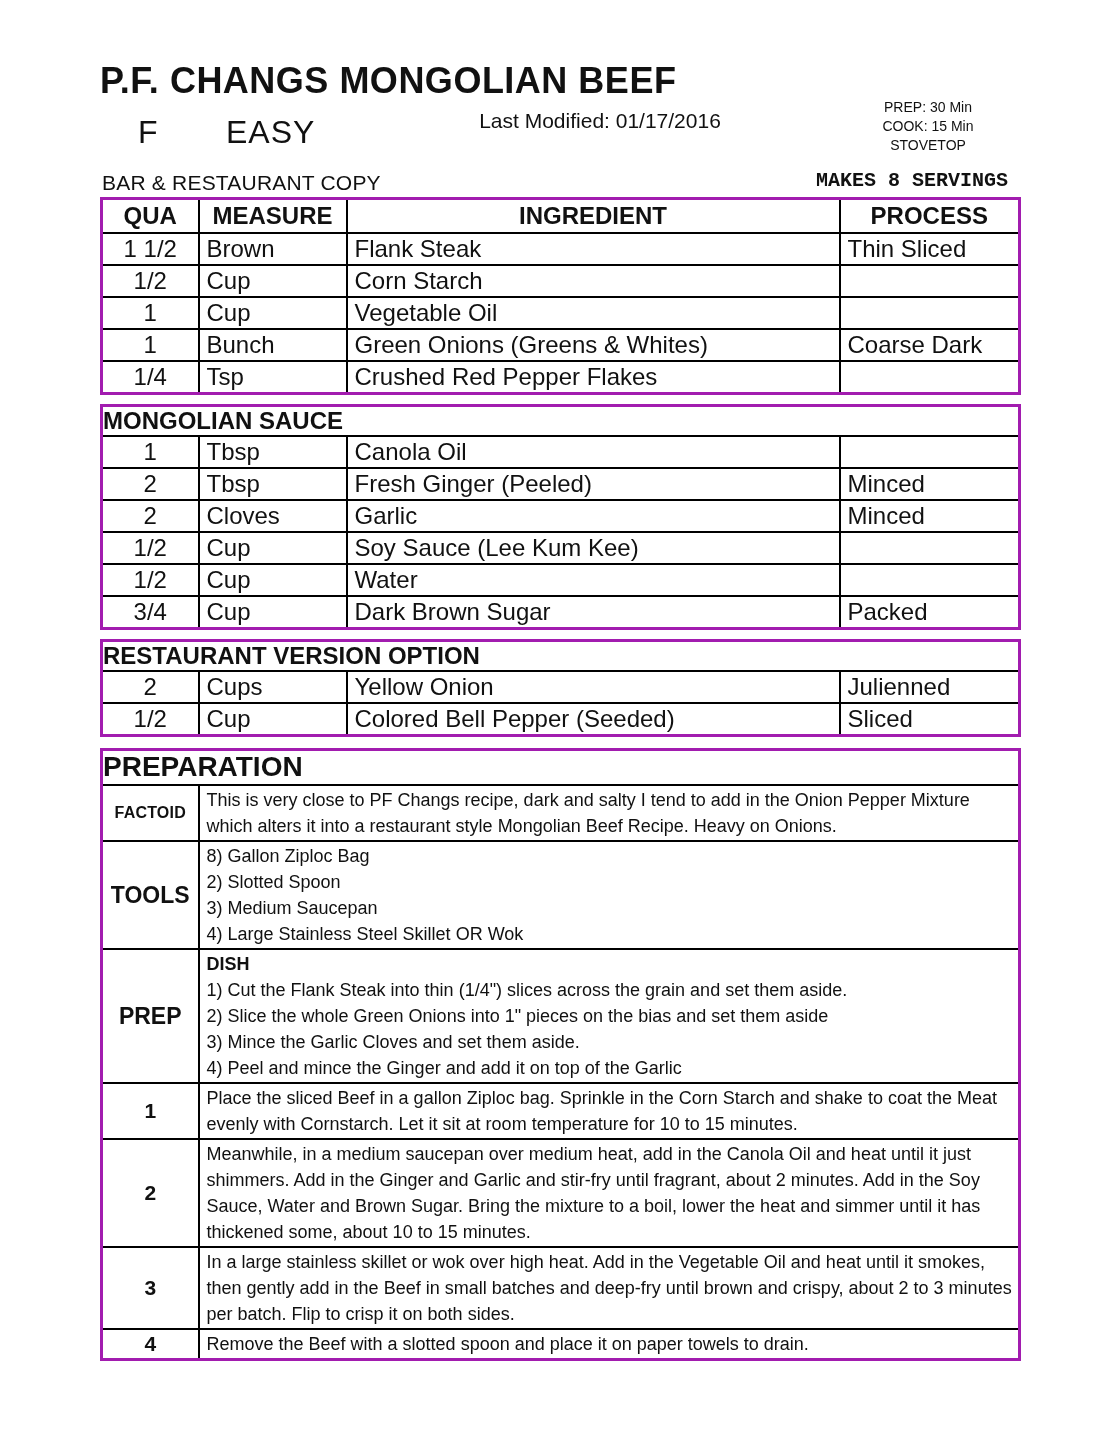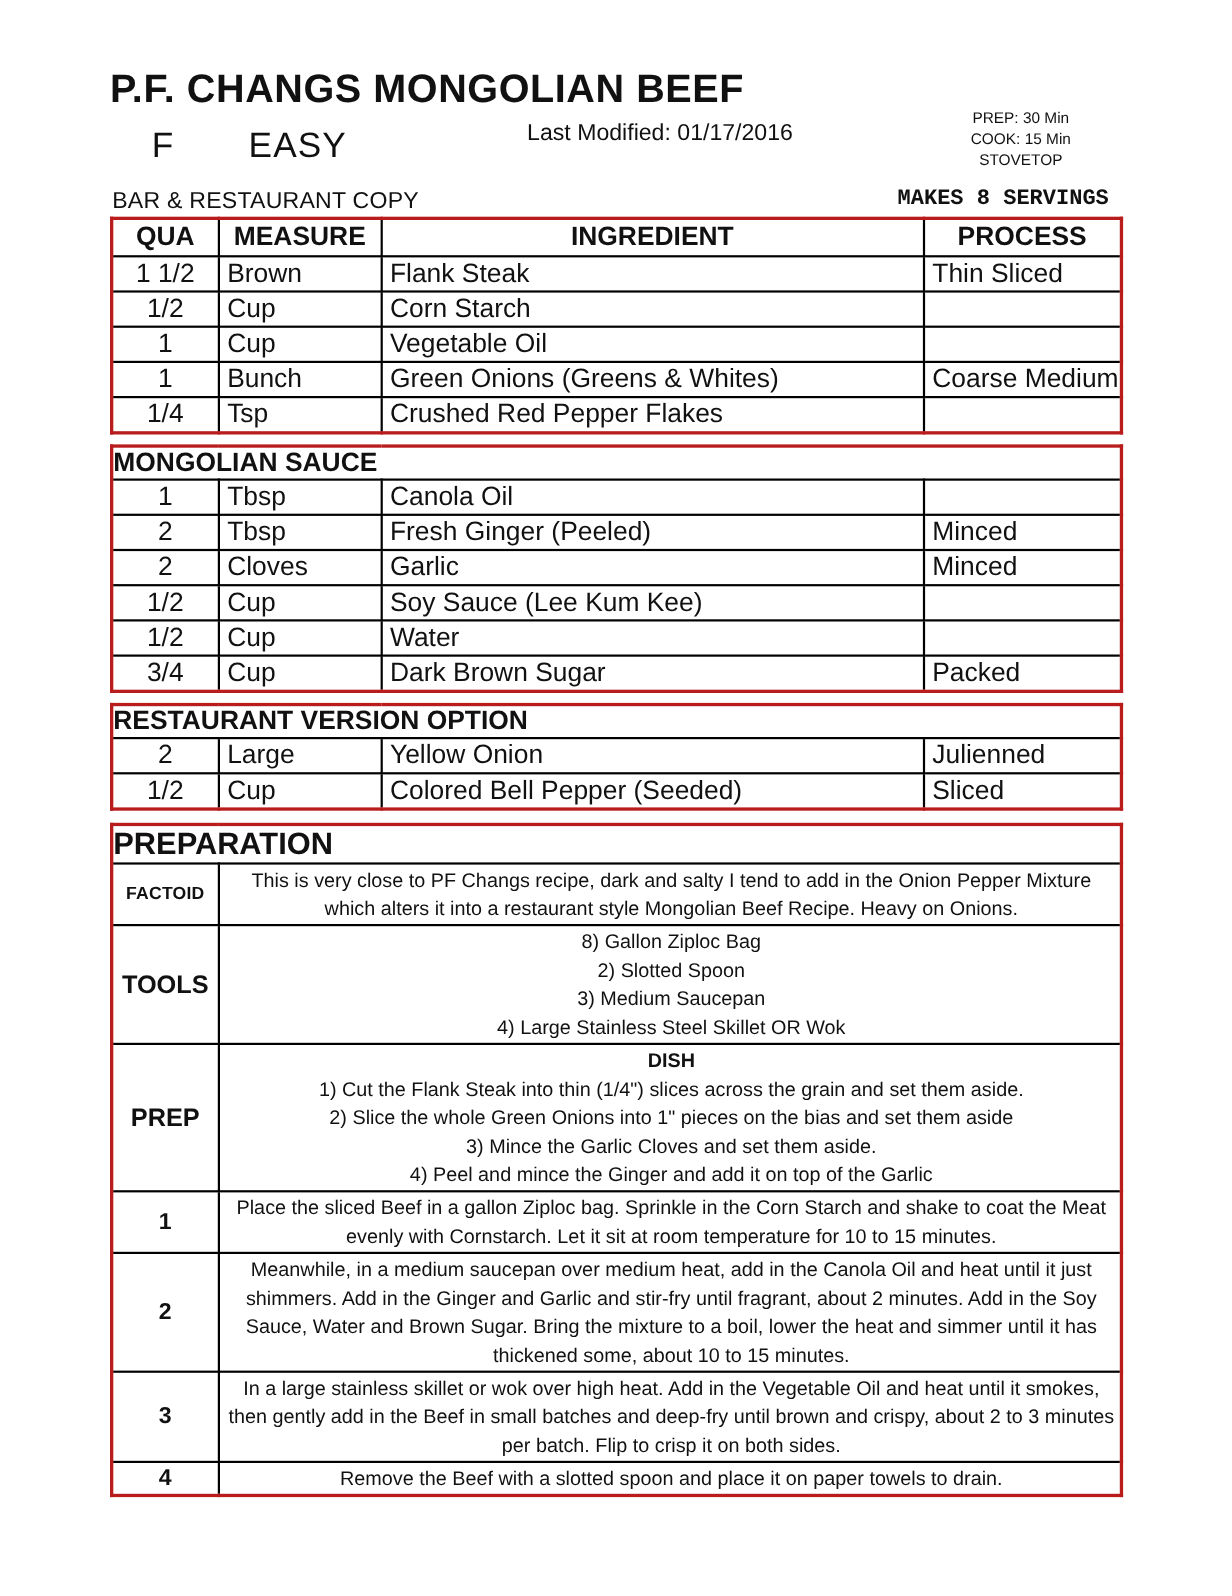--- a/index.html
+++ b/index.html
@@ -29,21 +29,21 @@
   .copy-label { position:absolute; top:171px; left:102px; font-size:21px; letter-spacing:.2px; }
   .servings {
     position:absolute; top:169px; left:708px; width:300px;
     text-align:right; font-size:20px; font-weight:bold;font-family:Liberation Mono, monospace;
   }
 
   
   .tables { position:absolute; top:197px; left:100px; width:918px; }
   table {
     border-collapse:collapse; table-layout:fixed; width:918px;
-    border:3px solid #b91c1c; margin:0 0 9px 0;
+    border:3px solid #a21caf; margin:0 0 9px 0;
   }
   table.last { margin-bottom:0; }
   td, th { border:2px solid #000; overflow:hidden; }
 
   col.c-qty     { width:97px; }
   col.c-measure { width:148px; }
   col.c-ingr    { width:493px; }
   col.c-proc    { width:180px; }
 
   tr.ing-row { height:32px; }
@@ -59,21 +59,21 @@
   
   col.c-label { width:97px; }
   col.c-body  { width:821px; }
   td.plabel {
     text-align:center; vertical-align:middle; font-weight:bold;
     font-size:23px; padding:0 2px;margin-top:29px;
   }
   td.plabel.small  { font-size:16px; letter-spacing:.2px; }
   td.plabel.stepnum{ font-size:21px; }
   td.ptext {
-    font-size:18px; line-height:26px; text-align:center;
+    font-size:18px; line-height:26px; text-align:left;
     vertical-align:middle; padding:1px 4px 1px 7px;
   }
   td.ptext .bold { font-weight:bold; }
   tr.r-factoid { height:53px; }
   tr.r-tools   { height:104px; }
   tr.r-prep    { height:133px; }
   tr.r-s1 { height:55px; }
   tr.r-s2 { height:104px; }
   tr.r-s3 { height:80px; }
   tr.r-s4 { height:27px; }
@@ -126,21 +126,21 @@
       <tr class="ing-row">
         <td class="qty">1</td>
         <td class="txt">Cup</td>
         <td class="txt">Vegetable Oil</td>
         <td class="txt"></td>
       </tr>
       <tr class="ing-row">
         <td class="qty">1</td>
         <td class="txt">Bunch</td>
         <td class="txt">Green Onions (Greens &amp; Whites)</td>
-        <td class="txt">Coarse Medium</td>
+        <td class="txt">Coarse Dark</td>
       </tr>
       <tr class="ing-row">
         <td class="qty">1/4</td>
         <td class="txt">Tsp</td>
         <td class="txt">Crushed Red Pepper Flakes</td>
         <td class="txt"></td>
       </tr>
     </tbody>
       </table>
 
@@ -200,21 +200,21 @@
           <col class="c-measure">
           <col class="c-ingr">
           <col class="c-proc">
         </colgroup>
       <tbody>
           <tr class="section-row">
         <td class="section-title" colspan="4">RESTAURANT VERSION OPTION</td>
       </tr>
       <tr class="ing-row">
         <td class="qty">2</td>
-        <td class="txt">Large</td>
+        <td class="txt">Cups</td>
         <td class="txt">Yellow Onion</td>
         <td class="txt">Julienned</td>
       </tr>
       <tr class="ing-row">
         <td class="qty">1/2</td>
         <td class="txt">Cup</td>
         <td class="txt">Colored Bell Pepper (Seeded)</td>
         <td class="txt">Sliced</td>
       </tr>
     </tbody>

